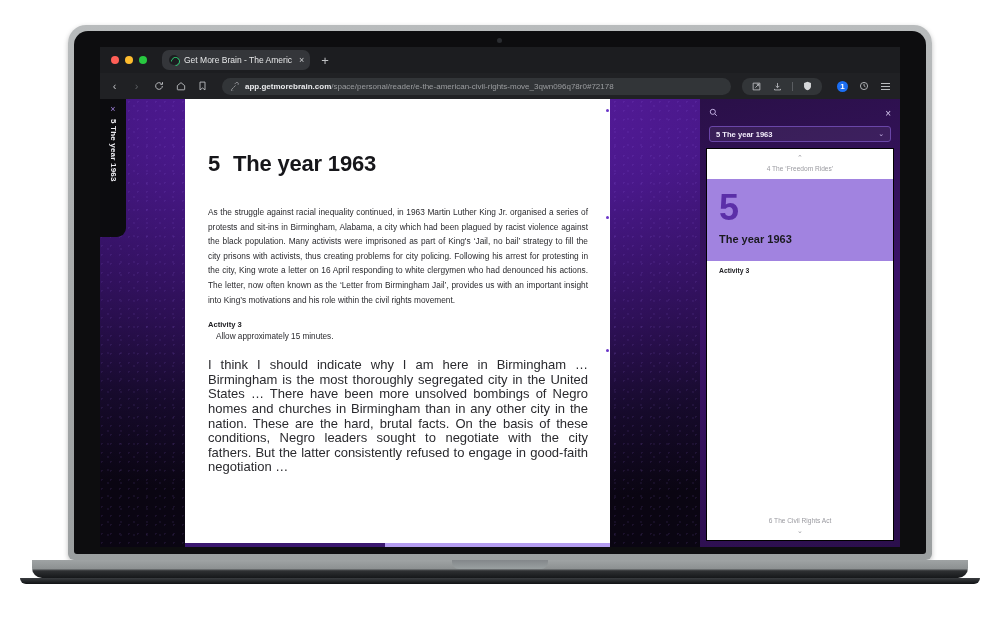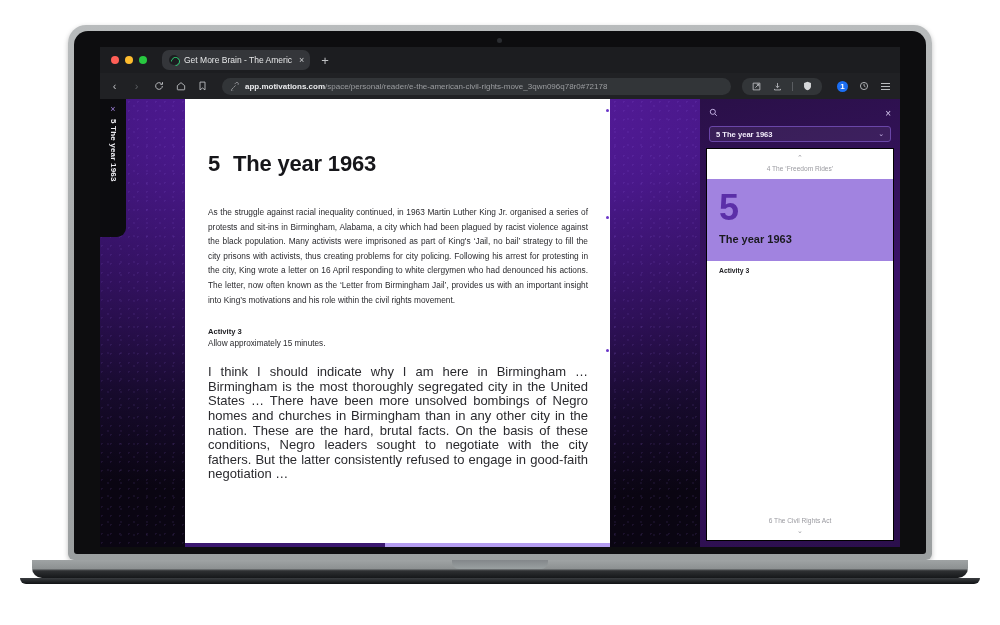--- a/index.html
+++ b/index.html
@@ -193,33 +193,34 @@
   .reader-inner { padding: 52px 22px 0 23px; }
 
   .doc-h1 {
     font-size: 22px; font-weight: 700; color: #16161a;
     letter-spacing: -.2px; margin-bottom: 28px;
   }
   .doc-h1 .num { margin-right: 13px; }
 
   .doc-p {
     font-size: 8.3px; line-height: 14.6px; color: #2a2a2e;
-    text-align: justify; margin-bottom: 20px;
+    text-align: justify; margin-bottom: 13px;
   }
   .doc-activity-label {
     font-size: 7.6px; font-weight: 700; color: #1d1d21;
     margin-bottom: 1px;
   }
   .doc-activity-text {
     font-size: 11.4px; line-height: 16px; color: #1d1d21;
     margin-bottom: 16px;
   }
   .doc-small {
     font-size: 8.2px; line-height: 14px; color: #2a2a2e;
     margin-bottom: 14px;
+    margin-left: 8px;
   }
   .doc-extract {
     font-size: 13px; line-height: 14.6px; color: #2a2a2e;
     text-align: justify;
   }
 
   .anno-dot {
     position: absolute; right: 3px;
     width: 3px; height: 3px; border-radius: 50%;
     background: #6a35c8;
@@ -344,21 +345,21 @@
           </svg>
         </span>
         <div class="urlbar">
           <span>
             <svg width="9" height="9" viewBox="0 0 12 12" fill="none" stroke="#9b9da0" stroke-width="1.1">
               <path d="M4.3 7.7 2.6 9.4a1.9 1.9 0 1 0 2.7 2.7"></path>
                 <path d="M7.7 4.3 9.4 2.6a1.9 1.9 0 1 1 2.7 2.7" transform="translate(-1.5,-1.5)"></path>
               <path d="M4.6 7.4 7.4 4.6"></path>
             </svg>
           </span>
-          <span class="url-text"><b>app.motivations.com</b><span>/space/personal/reader/e-the-american-civil-rights-move_3qwn096q78r0#72178</span></span>
+          <span class="url-text"><b>app.getmorebrain.com</b><span>/space/personal/reader/e-the-american-civil-rights-move_3qwn096q78r0#72178</span></span>
         </div>
         <div class="tool-group">
           <span class="nav-ico">
             <svg width="9" height="9" viewBox="0 0 12 12" fill="none" stroke="#c2c4c7" stroke-width="1.1">
               <path d="M1.5 1.5h9v9h-9z"></path>
                 <path d="M4.5 7.5 9 3"></path>
                 <path d="M6.3 3H9v2.7"></path>
             </svg>
           </span>
           <span class="nav-ico">

